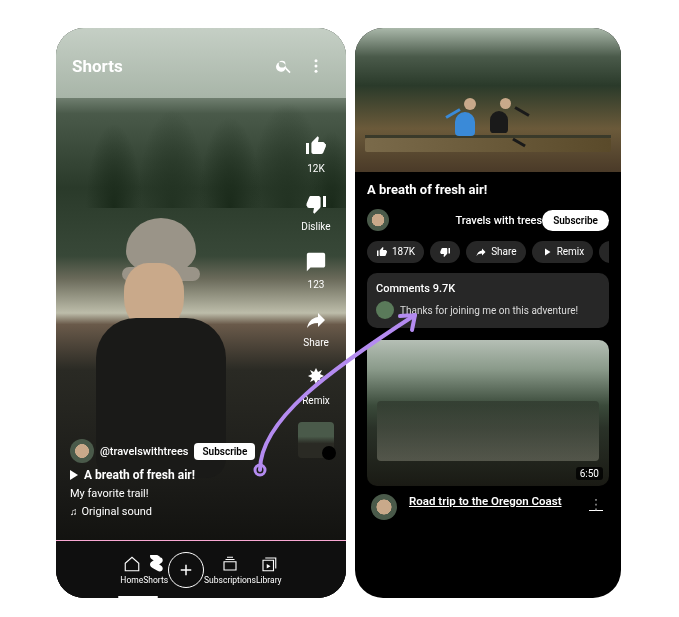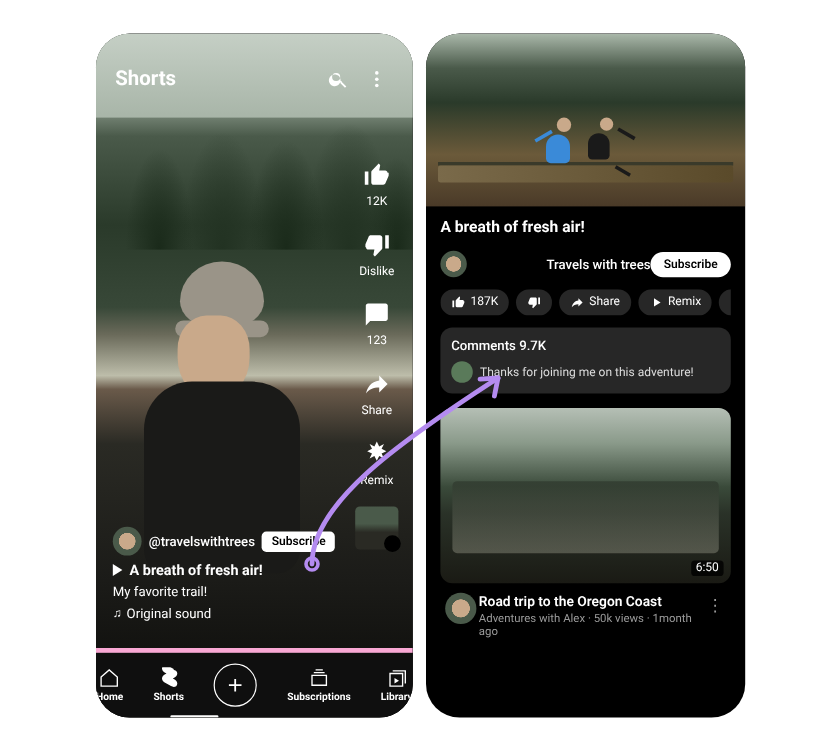--- a/index.html
+++ b/index.html
@@ -11,21 +11,21 @@
     position: relative;
   }
   .phone {
     background: #000;
     border-radius: 28px;
     overflow: hidden;
     position: absolute;
     color: #fff;
   }
   
-  .phone-left { left: 80px; top: 28px; width: 264px; height: 570px; }
+  .phone-left { left: 56px; top: 28px; width: 290px; height: 570px; }
   .shorts-bg {
     position: absolute; inset: 0;
     background: linear-gradient(to bottom,
       #8b9a8c 0%, #aab8aa 8%, #4a5a4a 15%,
       #2a3a2a 28%, #384838 40%,
       #6a6a5a 44%, #bdbdaa 50%, #6a5a4a 52%,
       #2a2a24 60%, #1b1b18 80%, #0a0a08 100%);
   }
   .trees1 {
     position: absolute; left:0; right:0; top:30px; height:150px;
@@ -80,23 +80,22 @@
   .avatar-sm{width:24px;height:24px;border-radius:50%;
     background:radial-gradient(circle,#c9a98a 40%,#4a5a4a 42%);margin-right:6px;}
   .handle{font-size:11px;font-weight:500;}
   .sub-pill{background:#fff;color:#000;font-size:10px;font-weight:600;
     padding:3px 8px;border-radius:4px;margin-left:6px;cursor:pointer;}
   .bl-title{font-size:12px;font-weight:700;display:flex;align-items:center;gap:6px;}
   .play-tri{width:0;height:0;border-left:8px solid #fff;border-top:5px solid transparent;border-bottom:5px solid transparent;}
   .music-icon{font-size:10px;margin-right:4px;}
   .bottom-nav {
     position:absolute;left:0;right:0;bottom:0;height:58px;background:#0f0f0f;
-    display:flex;align-items:center;justify-content:space-between;z-index:5;
-    border-top:4px solid #f9a8d4;
-    font-weight:bold;
+    display:flex;align-items:center;justify-content:center;z-index:5;
+    border-top:1px solid #f9a8d4;
   }
   .nav-item{display:flex;flex-direction:column;align-items:center;font-size:8.5px;color:#fff;cursor:pointer;gap:2px;}
   .nav-add{width:36px;height:36px;border:1.5px solid #fff;border-radius:50%;
     display:flex;align-items:center;justify-content:center;font-size:20px;cursor:pointer;}
   .active-bar{position:absolute;bottom:0;left:62px;width:40px;height:2px;background:#fff;border-radius:2px;}
 
   
   .phone-right { left: 355px; top: 28px; width: 266px; height: 570px; }
   .watch-top {
     height:144px;
@@ -133,21 +132,21 @@
   .c-avatar{width:18px;height:18px;border-radius:50%;background:#5a7a5a;}
   .c-text{font-size:10px;color:#ddd;}
   .rec-card{margin:12px 0 0;}
   .rec-thumb{height:146px;border-radius:10px;position:relative;
     background:linear-gradient(to bottom,#b5bfb5 0%,#8a9a8a 20%,#3a4a3a 45%,#2a3228 60%,#1a1a14 100%);}
   .rec-thumb::after{content:"";position:absolute;left:10px;right:10px;bottom:25px;height:60px;
     background:linear-gradient(to bottom,rgba(200,200,180,.3),rgba(42,50,40,.6));
     transform:scaleY(-1);border-radius:4px;}
   .duration{position:absolute;right:6px;bottom:6px;background:rgba(0,0,0,.8);
     font-size:10px;padding:1px 4px;border-radius:3px;}
-  .rec-meta{display:flex;gap:2px;padding:8px 4px;}
+  .rec-meta{display:flex;gap:12px;padding:8px 4px;text-decoration:underline;}
   .rec-avatar{width:26px;height:26px;border-radius:50%;
     background:radial-gradient(circle,#c9a98a 40%,#4a5a4a 42%);flex-shrink:0;}
   .rec-title{font-size:11.5px;font-weight:600;}
   .rec-sub{font-size:9.5px;color:#9a9a9a;margin-top:2px;}
   .more-dots{font-size:14px;color:#9a9a9a;cursor:pointer;padding:2px;}
 
   
   .arrow {
     position:absolute;left:240px;top:300px;width:190px;height:200px;
     z-index:20;pointer-events:none;
@@ -347,21 +346,20 @@
     </div>
 
     <div class="rec-card">
       <div class="rec-thumb">
         <div class="duration">6:50</div>
       </div>
       <div class="rec-meta">
         <div class="rec-avatar"></div>
         <div style="flex:1">
           <div class="rec-title">Road trip to the Oregon Coast</div>
-          <div class="rec-sub">Adventures with Alex · 50k views · 1month ago</div>
         </div>
         <div class="more-dots">⋮</div>
       </div>
     </div>
   </div>
 </div>
 
 <div class="arrow">
   <svg width="190" height="200" viewBox="0 0 190 200">
     <path d="M20 170 C 20 120, 90 70, 175 15" stroke="#b48bf0" stroke-width="4" fill="none" stroke-linecap="round"></path>

